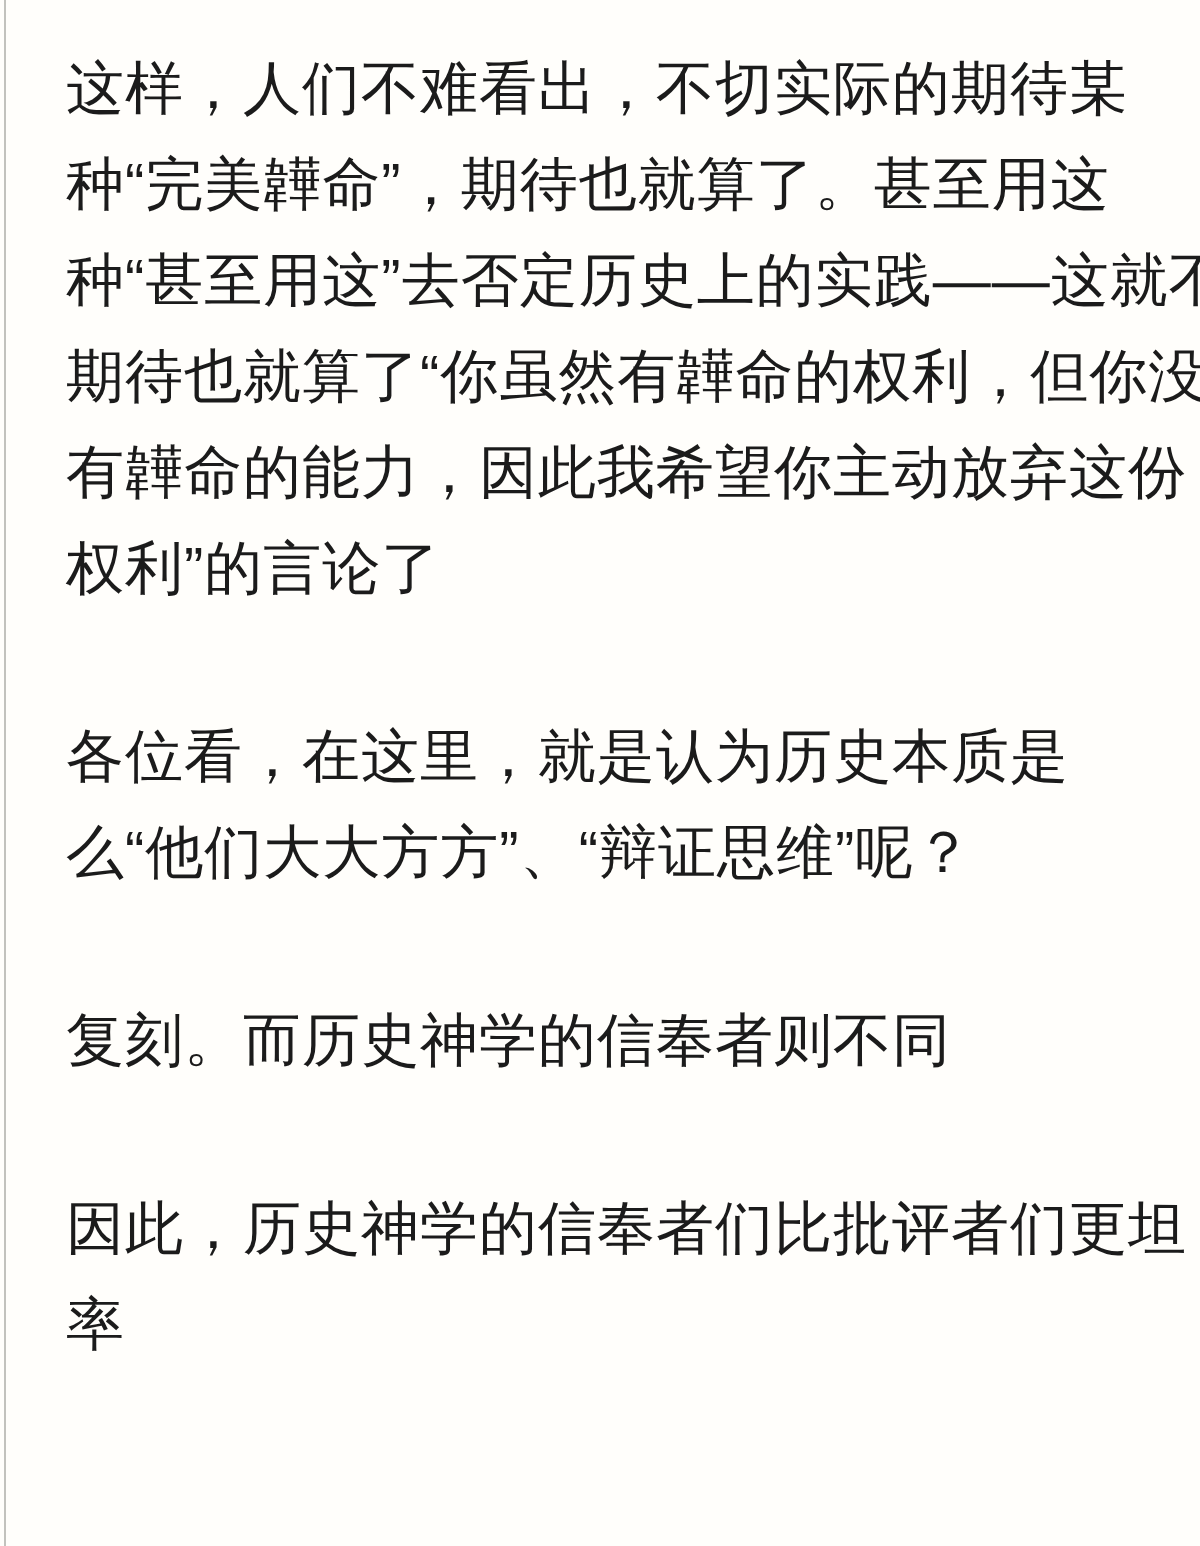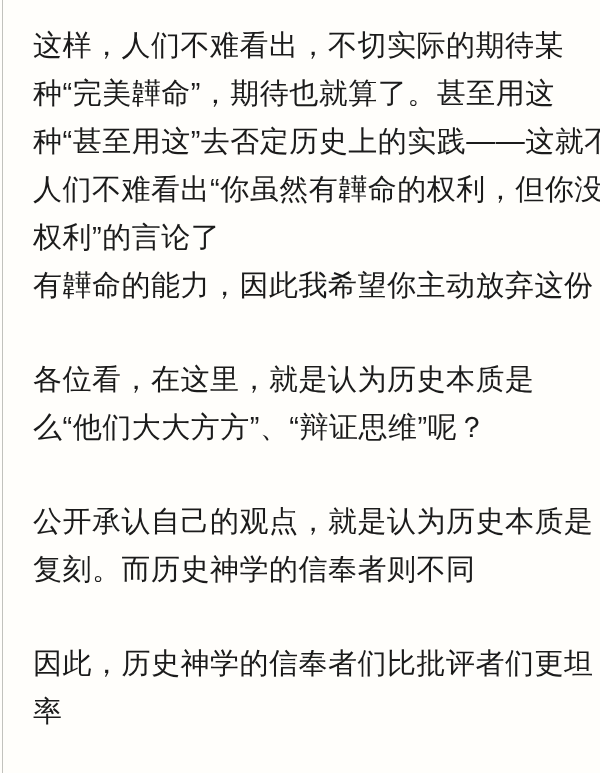--- a/index.html
+++ b/index.html
@@ -50,29 +50,28 @@
 </head>
 <body>
 
 <div class="left-edge-line"></div>
 
 <div class="article">
   <div class="paragraph">
     <div class="text-line">这样，人们不难看出，不切实际的期待某</div>
     <div class="text-line">种“完美韡命”，期待也就算了。甚至用这</div>
     <div class="text-line">种“甚至用这”去否定历史上的实践——这就不</div>
-    <div class="text-line">人们不难看出“你虽然有韡命的权利，但你没</div>
+    <div class="text-line">期待也就算了“你虽然有韡命的权利，但你没</div>
+    <div class="text-line">有韡命的能力，因此我希望你主动放弃这份</div>
     <div class="text-line">权利”的言论了</div>
-    <div class="text-line">有韡命的能力，因此我希望你主动放弃这份</div>
   </div>
   <div class="paragraph">
     <div class="text-line">各位看，在这里，就是认为历史本质是</div>
     <div class="text-line">么“他们大大方方”、“辩证思维”呢？</div>
   </div>
   <div class="paragraph">
-    <div class="text-line">公开承认自己的观点，就是认为历史本质是</div>
     <div class="text-line">复刻。而历史神学的信奉者则不同</div>
   </div>
   <div class="paragraph">
     <div class="text-line">因此，历史神学的信奉者们比批评者们更坦</div>
     <div class="text-line">率</div>
   </div>
 </div>
 
 </body></html>

